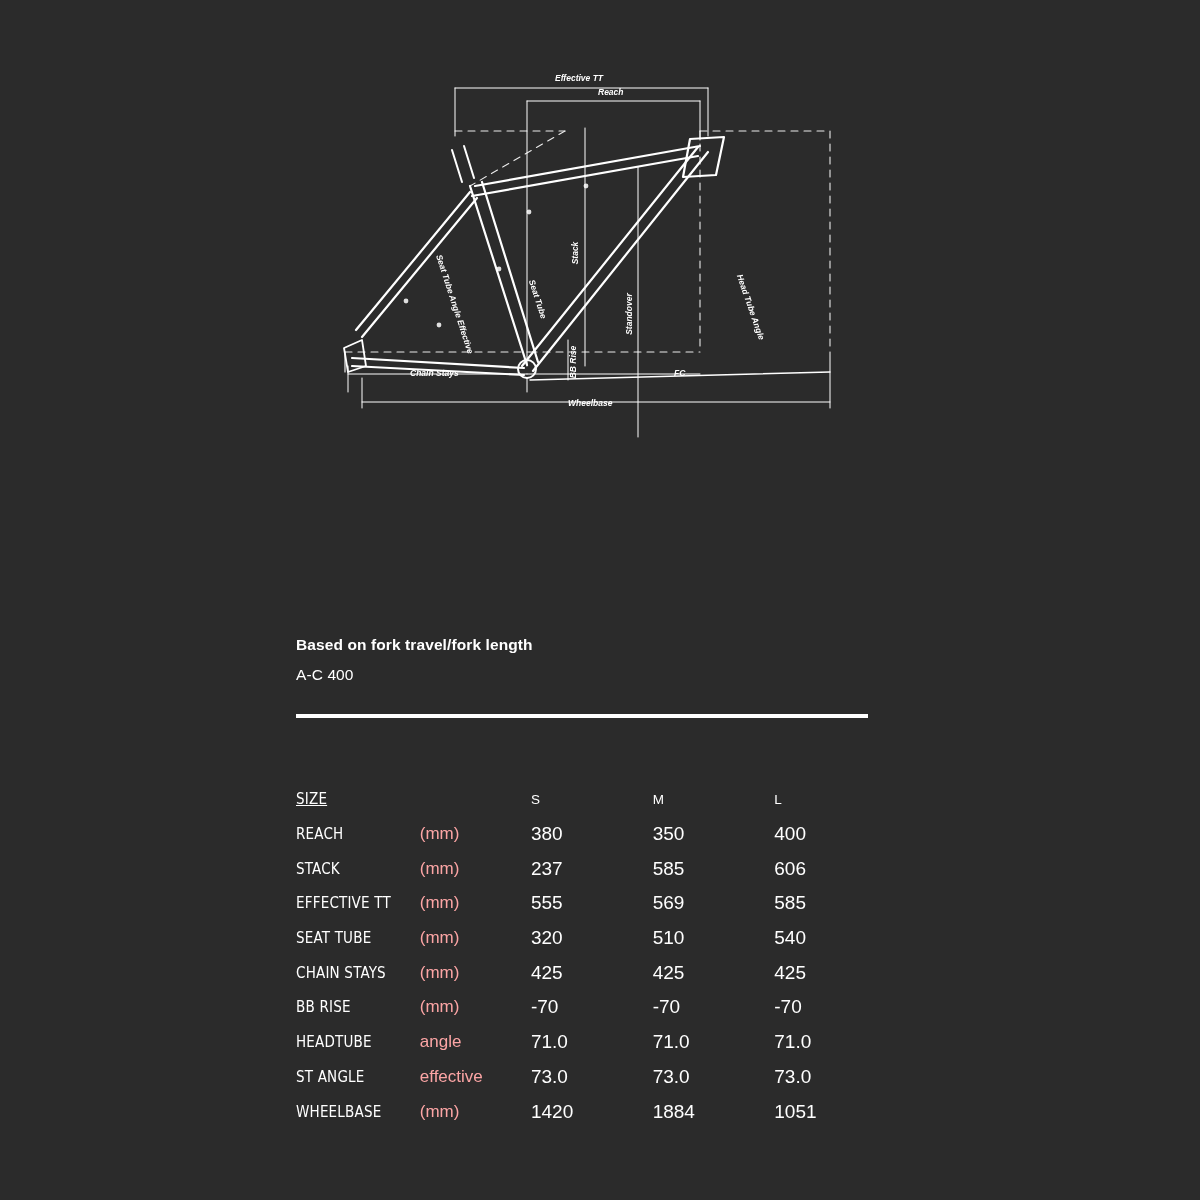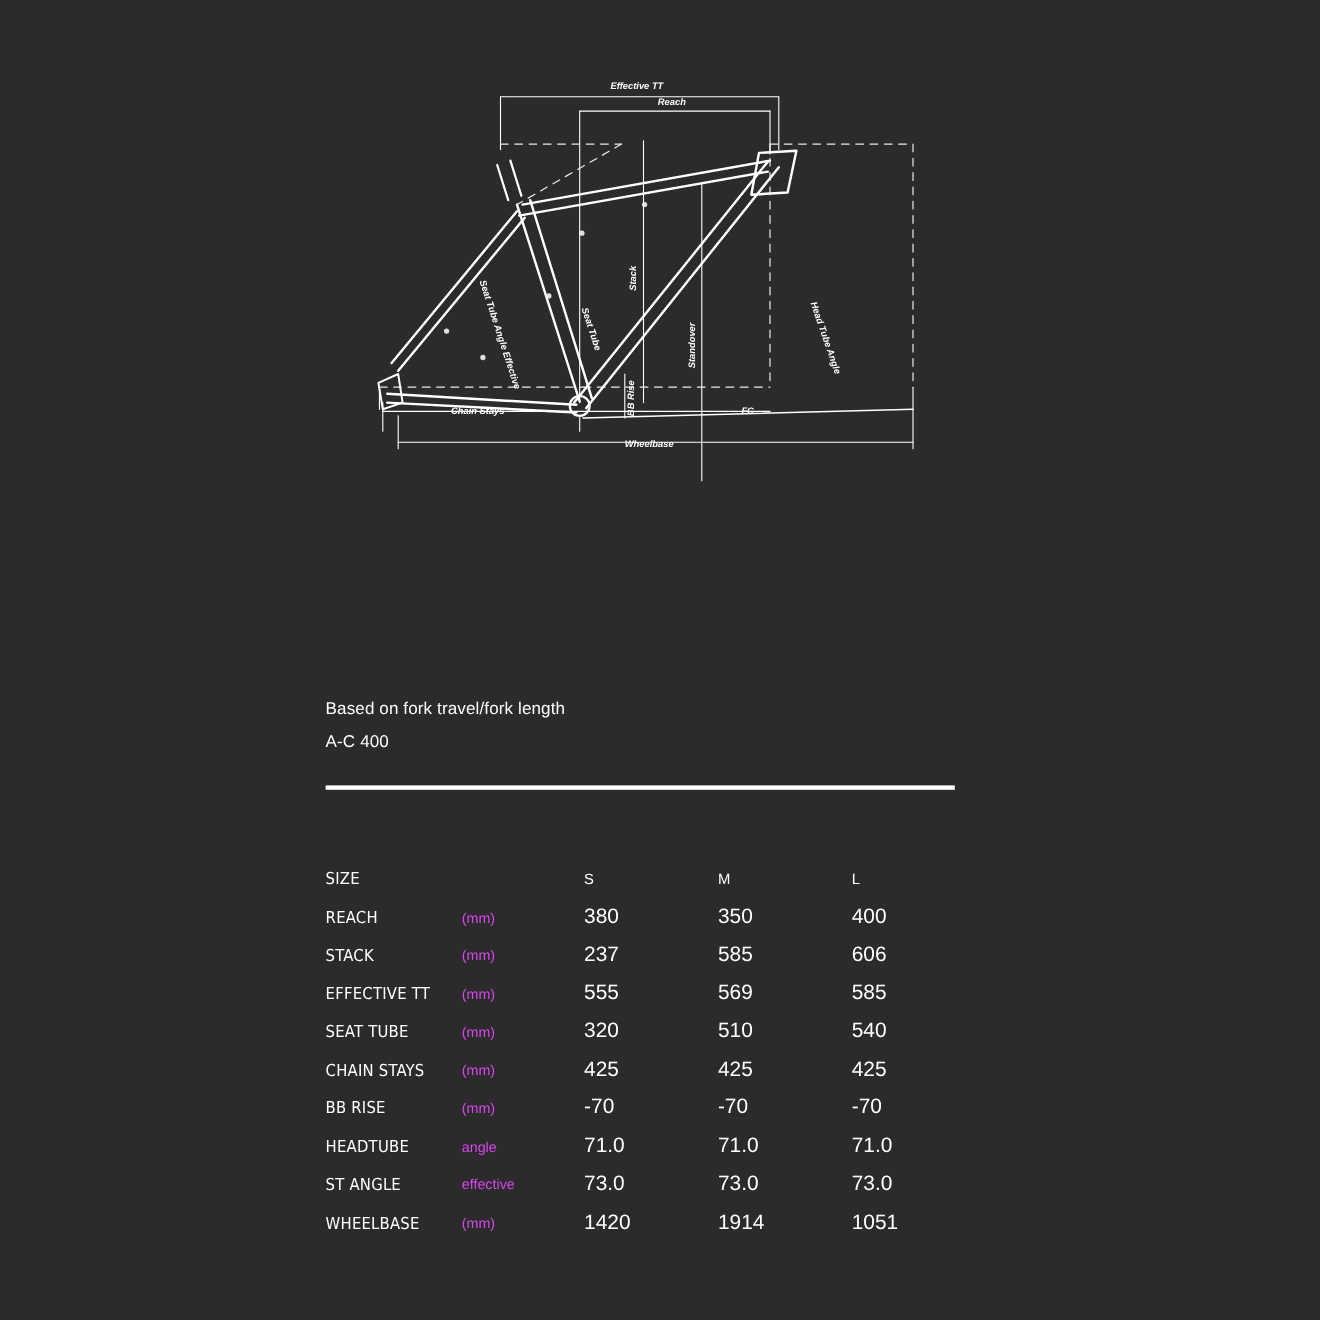--- a/index.html
+++ b/index.html
@@ -35,21 +35,21 @@
     top: 630px;
     width: 700px;
   }
   .notes .note-line {
     font-size: 15.5px;
     letter-spacing: 0.1px;
     line-height: 30px;
     color: #ffffff;
   }
   .notes .note-line.bold {
-    font-weight: normal;
+    font-weight: bold;
   }
 
   .divider {
     position: absolute;
     left: 296px;
     top: 714px;
     width: 572px;
     height: 4px;
     background: #ffffff;
   }
@@ -62,36 +62,36 @@
     width: 600px;
     border-collapse: collapse;
   }
   .geo-table td, .geo-table th {
     text-align: left;
     vertical-align: middle;
     padding: 0;
     height: 34.7px;
     font-weight: normal;
   }
-  .col-label  { width: 118px; }
+  .col-label  { width: 118px; text-decoration: underline; }
   .col-unit   { width: 106px; }
   .col-val    { width: 116px; }
 
   .row-label {
     font-family: "DejaVu Sans Condensed", "Liberation Sans Narrow", "Liberation Sans", sans-serif;
     font-weight: bold;
     font-size: 15px;
     letter-spacing: 0.2px;
     font-stretch: condensed;
     text-transform: uppercase;
     color: #ffffff;
   }
   .row-unit {
-    font-size: 13px;
-    color: #d946ef;
+    font-size: 17px;
+    color: #fca5a5;
   }
   .cell-val {
     font-size: 19px;
     color: #ffffff;
   }
   .head-size {
     font-size: 13.5px;
     color: #ffffff;
   }
 </style>
@@ -268,17 +268,17 @@
       <td class="row-label">ST Angle</td>
       <td class="row-unit">effective</td>
       <td class="cell-val">73.0</td>
       <td class="cell-val">73.0</td>
       <td class="cell-val">73.0</td>
     </tr>
     <tr>
       <td class="row-label">Wheelbase</td>
       <td class="row-unit">(mm)</td>
       <td class="cell-val">1420</td>
-      <td class="cell-val">1914</td>
+      <td class="cell-val">1884</td>
       <td class="cell-val">1051</td>
     </tr>
   </tbody>
 </table>
 
 </body></html>

